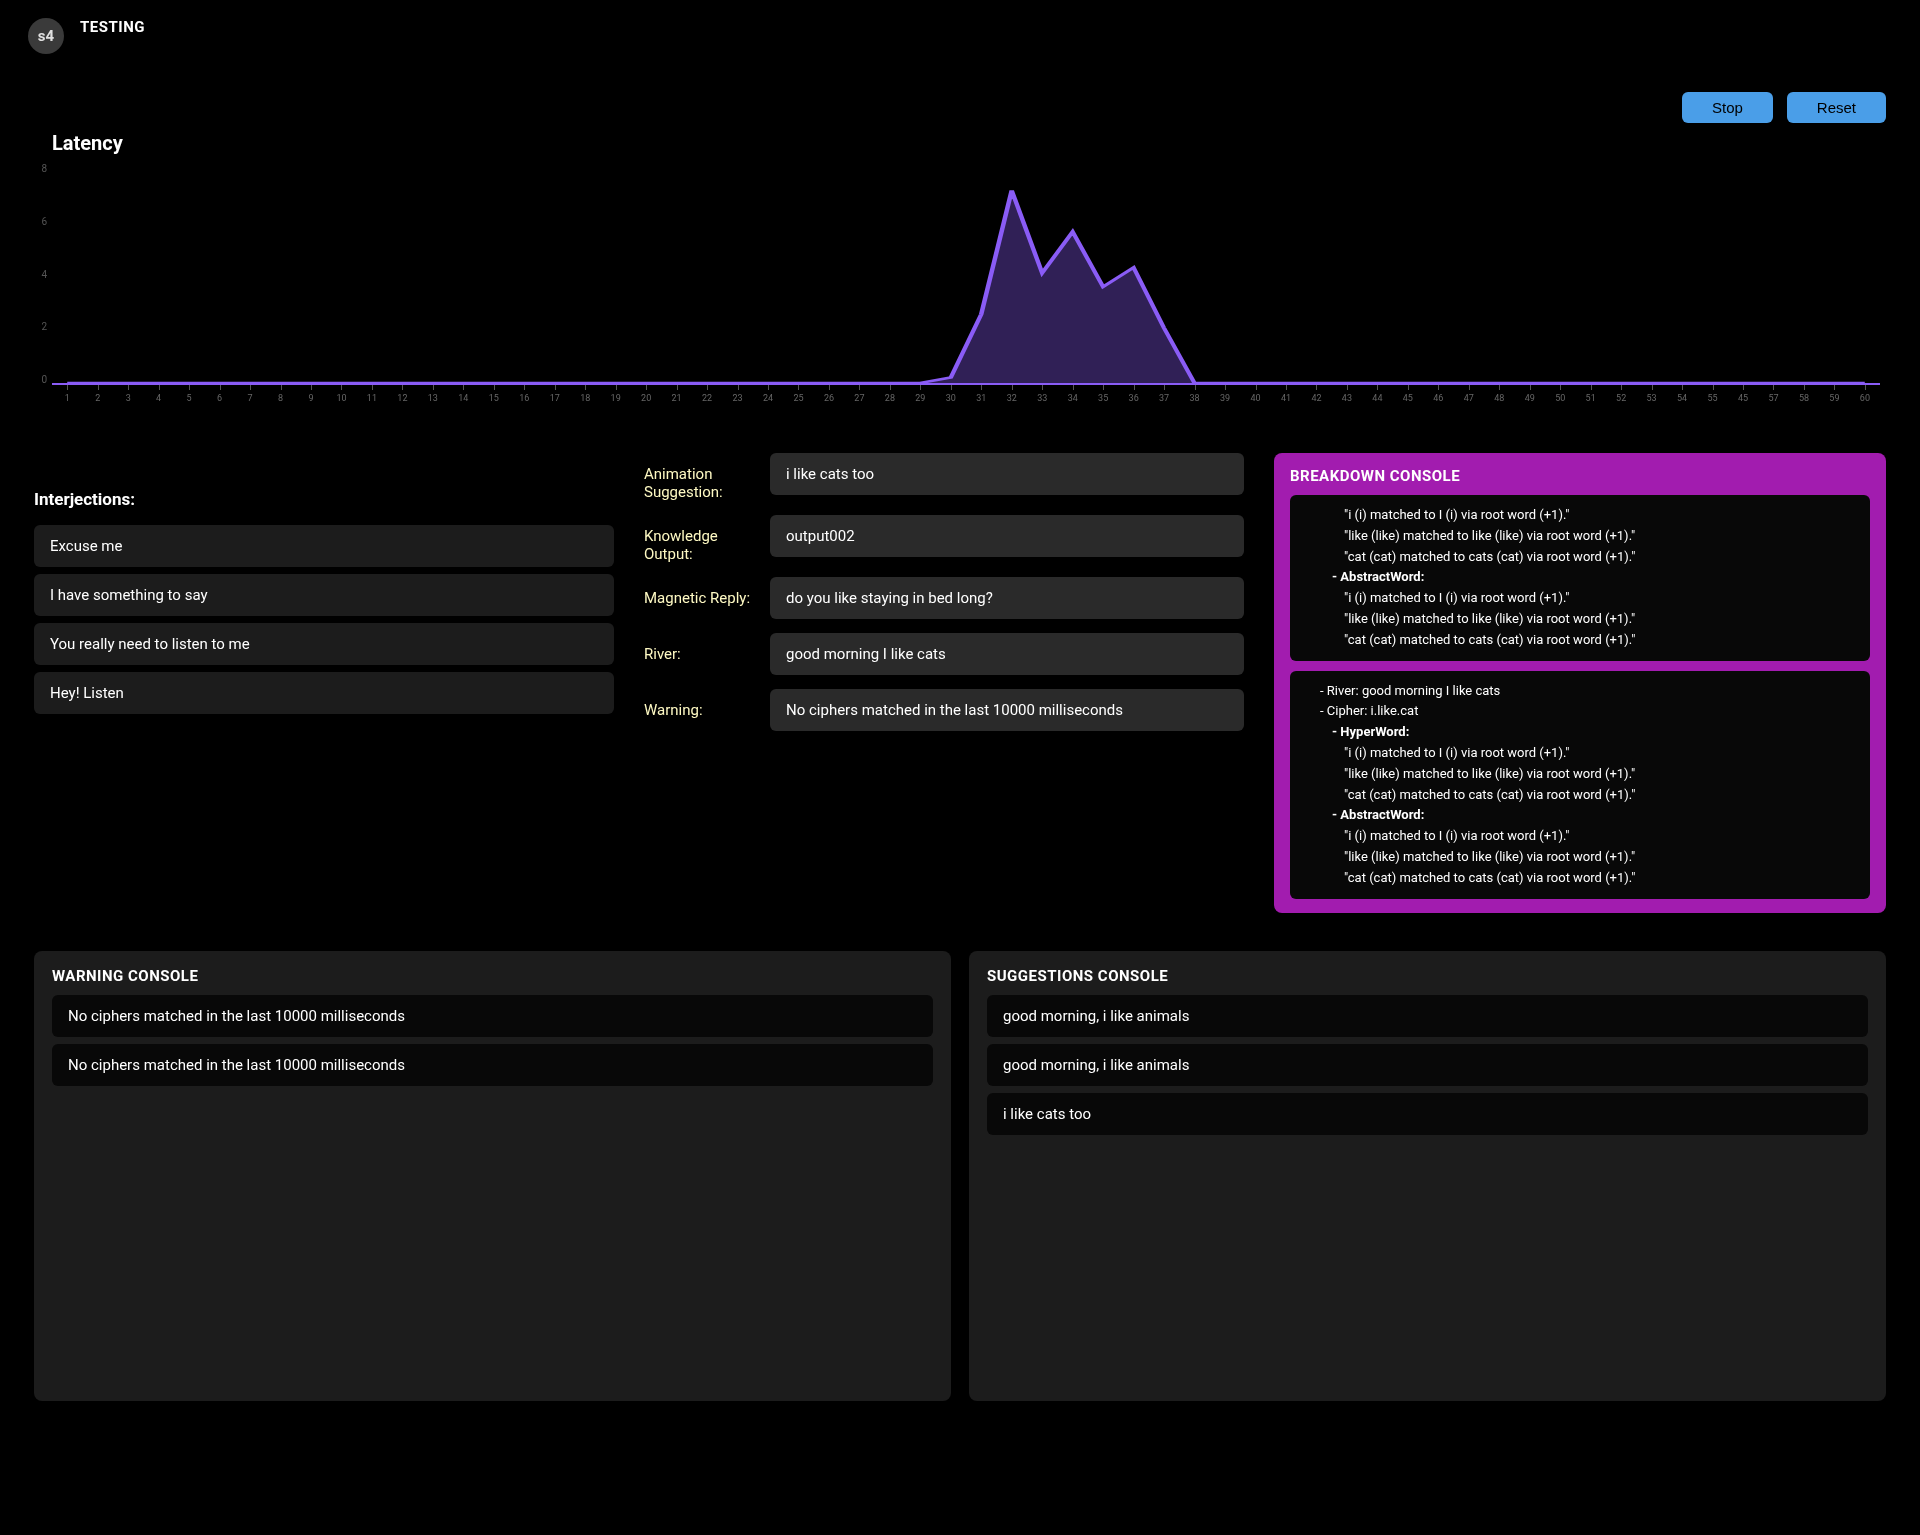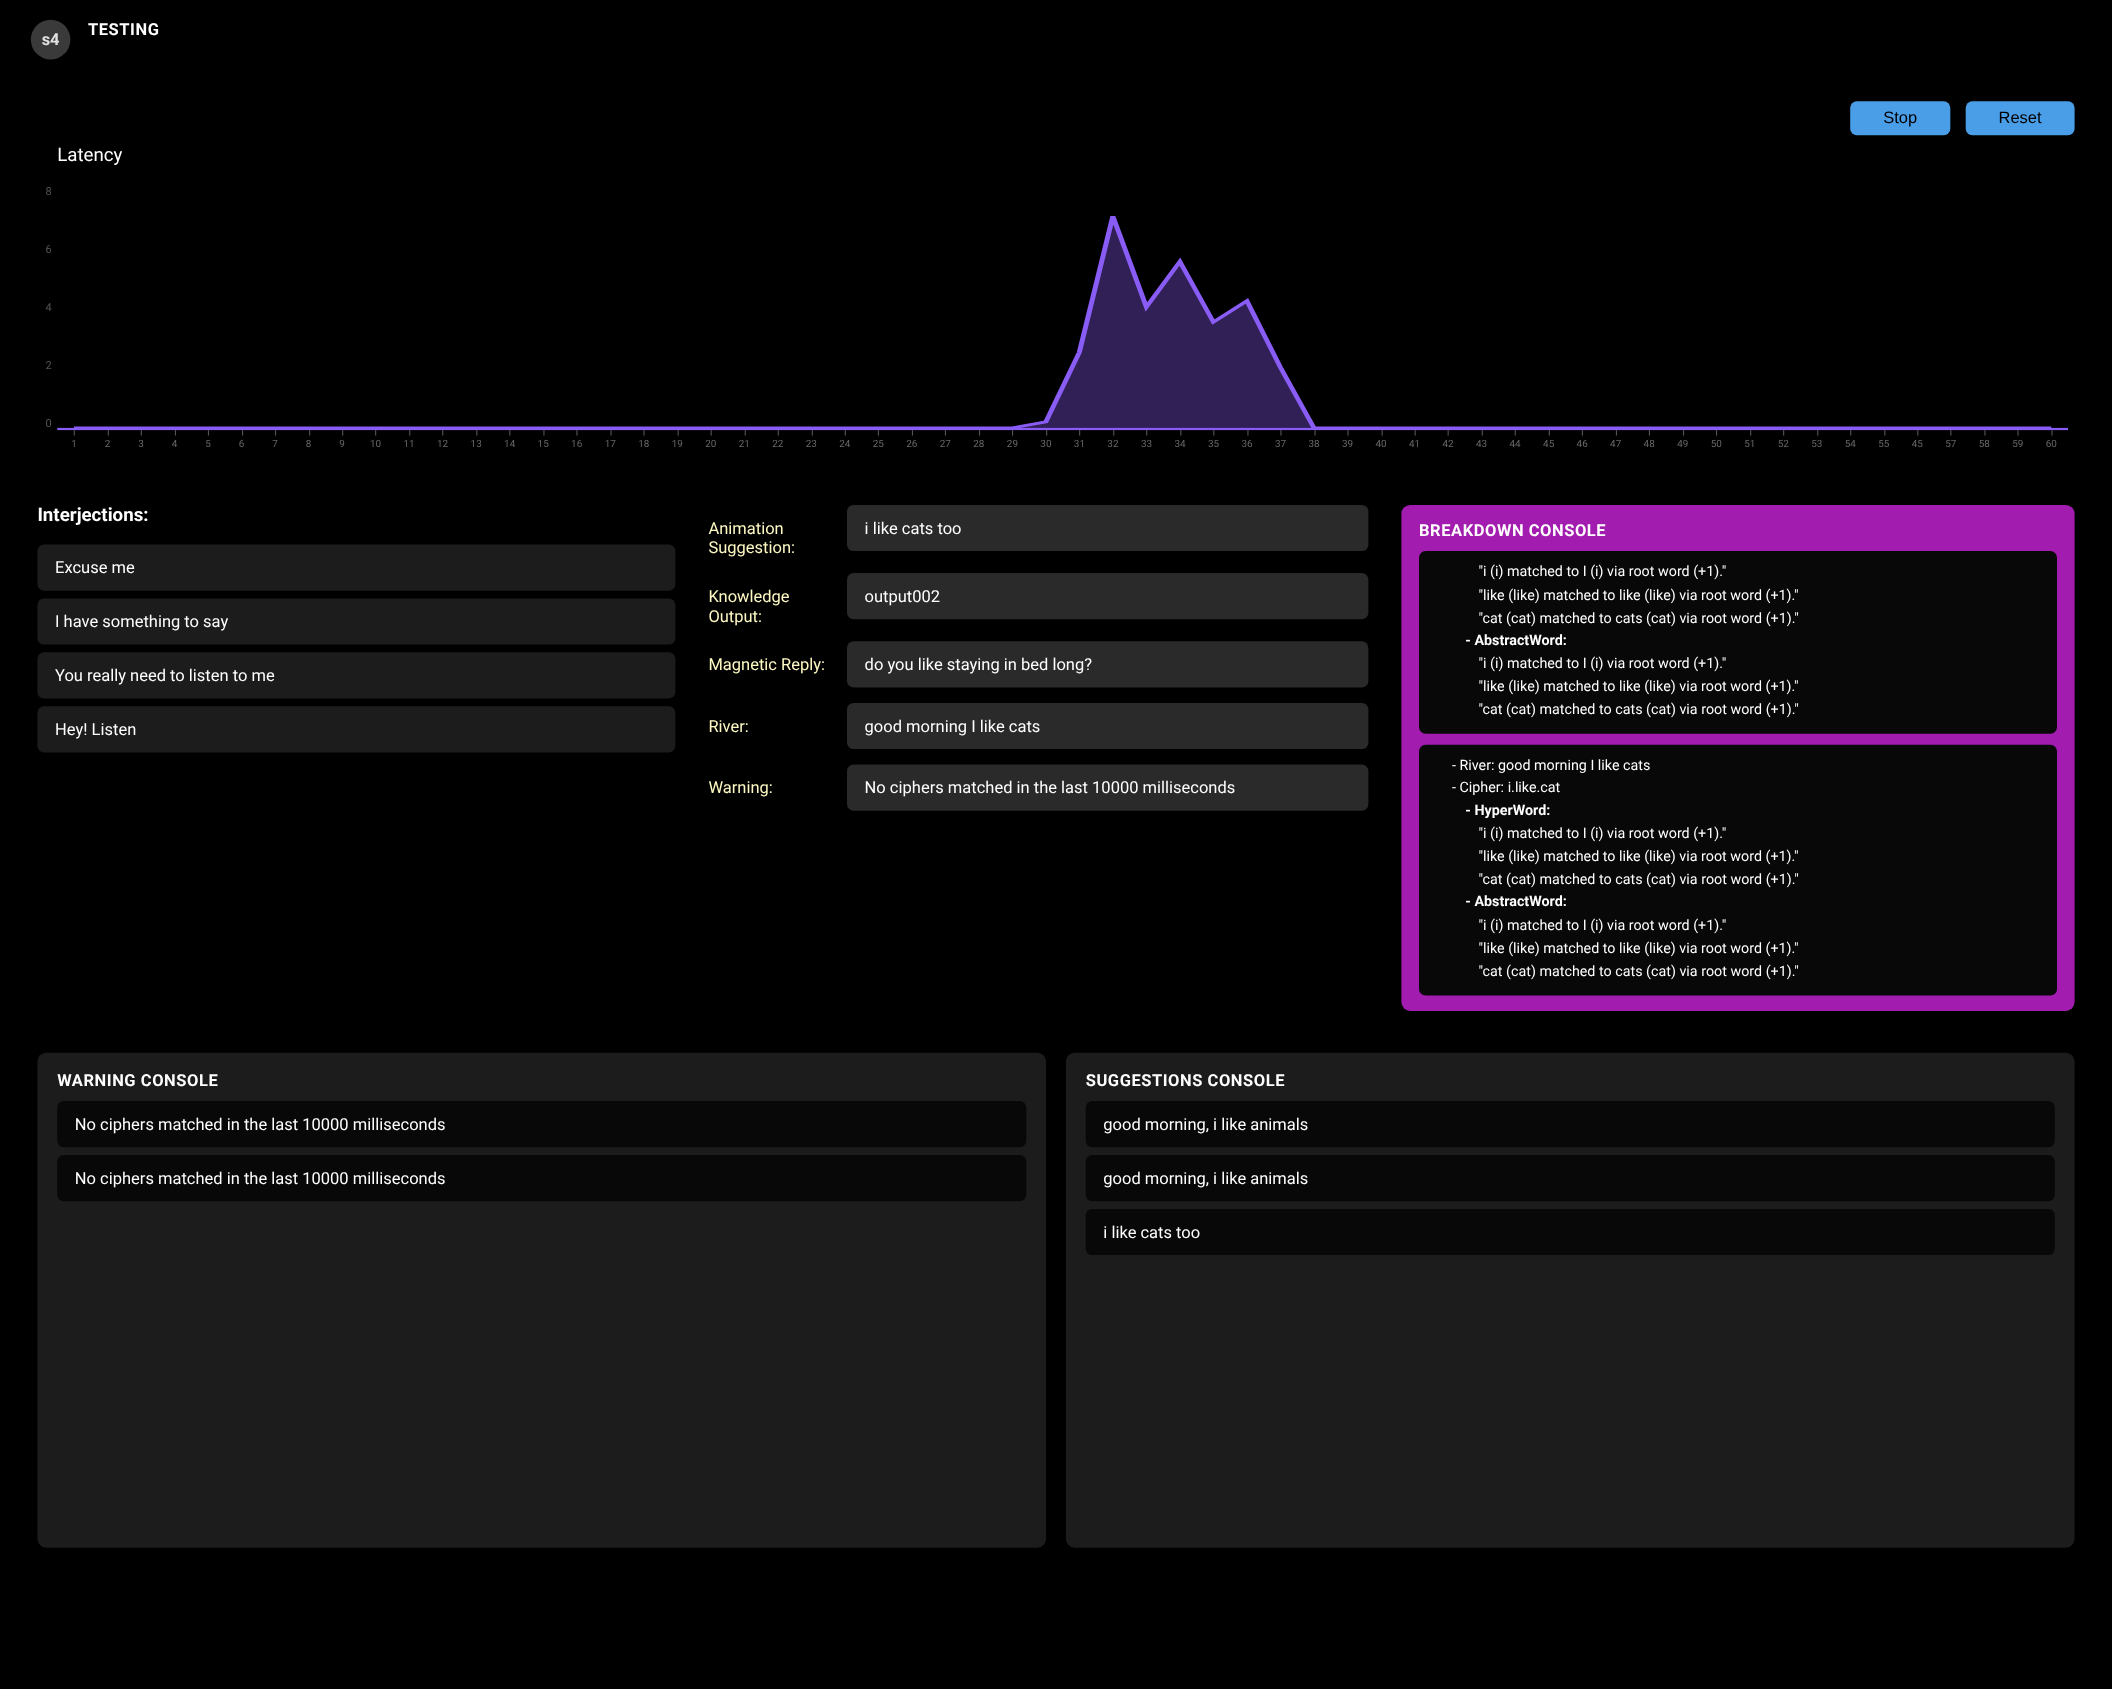--- a/index.html
+++ b/index.html
@@ -47,23 +47,23 @@
   padding: 7px 30px;
   border-radius: 6px;
   font-size: 15px;
   font-weight: 500;
   cursor: pointer;
 }
 .chart-section {
   padding: 0 40px 20px 52px;
 }
 .chart-title {
-  font-weight: 400;
-  font-size: 17px;
-  margin-bottom: 18px;
+  font-weight: 700;
+  font-size: 20px;
+  margin-bottom: 8px;
 }
 .chart-container {
   position: relative;
   height: 250px;
 }
 .chart-y-axis {
   position: absolute;
   left: -25px;
   top: 0;
   height: 222px;
@@ -120,20 +120,21 @@
   left: 50%;
   transform: translateX(-50%);
 }
 .mid-section {
   display: flex;
   padding: 20px 34px;
   gap: 30px;
 }
 .interjections {
   width: 580px;
+  margin-top: 36px;
 }
 .interjections-title {
   font-weight: 700;
   font-size: 17px;
   margin-bottom: 16px;
 }
 .interjection-item {
   background: #1c1c1c;
   padding: 12px 16px;
   border-radius: 6px;

